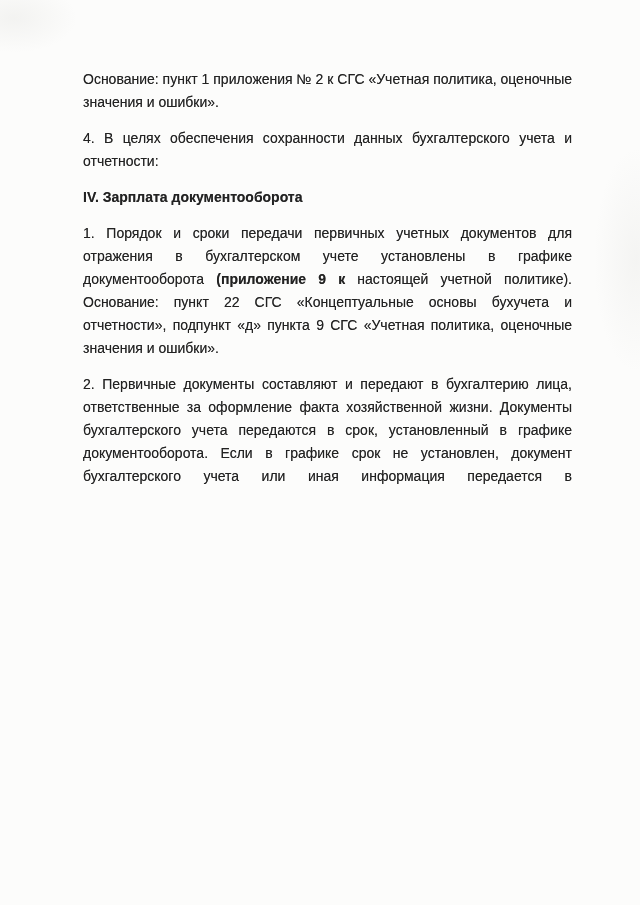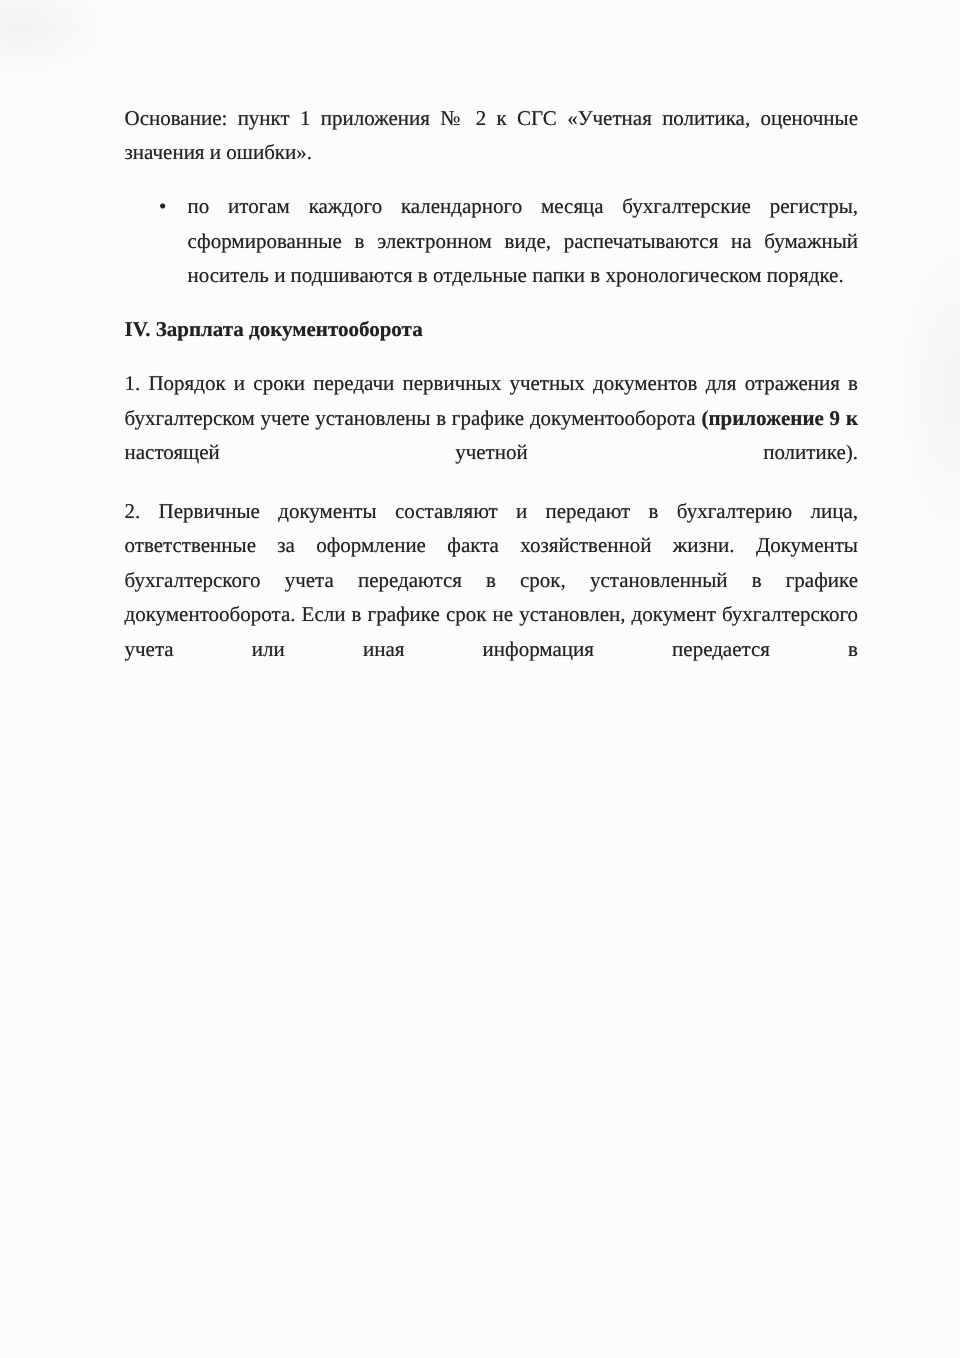--- a/index.html
+++ b/index.html
@@ -14,61 +14,62 @@
     background-color: #fcfcfb;
     
     background-image:
       radial-gradient(ellipse 260px 34px at 190px 856px, rgba(158,158,152,.20), transparent 70%),
       radial-gradient(ellipse 330px 42px at 430px 870px, rgba(158,158,152,.16), transparent 70%),
       radial-gradient(ellipse 220px 30px at 100px 890px, rgba(150,150,145,.15), transparent 70%),
       radial-gradient(ellipse 400px 26px at 320px 835px, rgba(170,170,164,.12), transparent 70%),
       radial-gradient(ellipse 60px 160px at 636px 260px, rgba(175,175,168,.10), transparent 70%),
       radial-gradient(ellipse 90px 50px at 14px 18px, rgba(175,175,168,.12), transparent 70%);
     overflow: hidden;
-    font-family: Liberation Serif, serif;
+    font-family: Liberation Sans, sans-serif;
     color: #222;
   }
   .content {
     position: absolute;
     top: 68px;
     left: 83px;
     width: 489px;
   }
   .paragraph, .heading, .bullets li {
     font-size: 14px;
     line-height: 23px;
     text-align: justify;
     text-shadow: 0 0 0.5px rgba(34,34,34,0.55);
   }
   .paragraph, .heading {
     margin: 0 0 13px 0;
   }
   .heading { font-weight: bold; }
   .bold { font-weight: bold; }
-  .tight-bottom { margin-bottom: 16px; }
+  .tight-bottom { margin-bottom: 0; }
   .stretch-last { text-align-last: justify; }
   ul.bullets {
     list-style: none;
     margin: 0 0 13px 0;
     padding: 0 0 0 42px;
   }
   ul.bullets li { position: relative; }
   ul.bullets li::before {
     content: "\2022";
     position: absolute;
     left: -19px;
     top: 0;
   }
 </style>
 </head>
 <body>
 
 <div class="page">
   <div class="content">
       <div class="paragraph"><span>Основание: пункт 1 приложения № 2 к СГС «Учетная политика, оценочные значения и ошибки».</span></div>
+      <div class="paragraph"><span>4. В целях обеспечения сохранности данных бухгалтерского учета и отчетности:</span></div>
       <ul class="bullets">
-        <li><span>по итогам каждого календарного месяца бухгалтерские регистры, сформированные в электронном виде, распечатываются на бумажный носитель и подшиваются в отдельные папки в хронологическом порядке.</span></li>
       </ul>
       <div class="heading"><span class="bold">IV. Зарплата документооборота</span></div>
       <div class="paragraph stretch-last tight-bottom"><span>1. Порядок и сроки передачи первичных учетных документов для отражения в бухгалтерском учете установлены в графике документооборота </span><span class="bold">(приложение 9 к</span><span> настоящей учетной политике).</span></div>
+      <div class="paragraph"><span>Основание: пункт 22 СГС «Концептуальные основы бухучета и отчетности», подпункт «д» пункта 9 СГС «Учетная политика, оценочные значения и ошибки».</span></div>
       <div class="paragraph stretch-last"><span>2. Первичные документы составляют и передают в бухгалтерию лица, ответственные за оформление факта хозяйственной жизни. Документы бухгалтерского учета передаются в срок, установленный в графике документооборота. Если в графике срок не установлен, документ бухгалтерского учета или иная информация передается в</span></div>
     </div>
 </div>
 
 </body></html>

